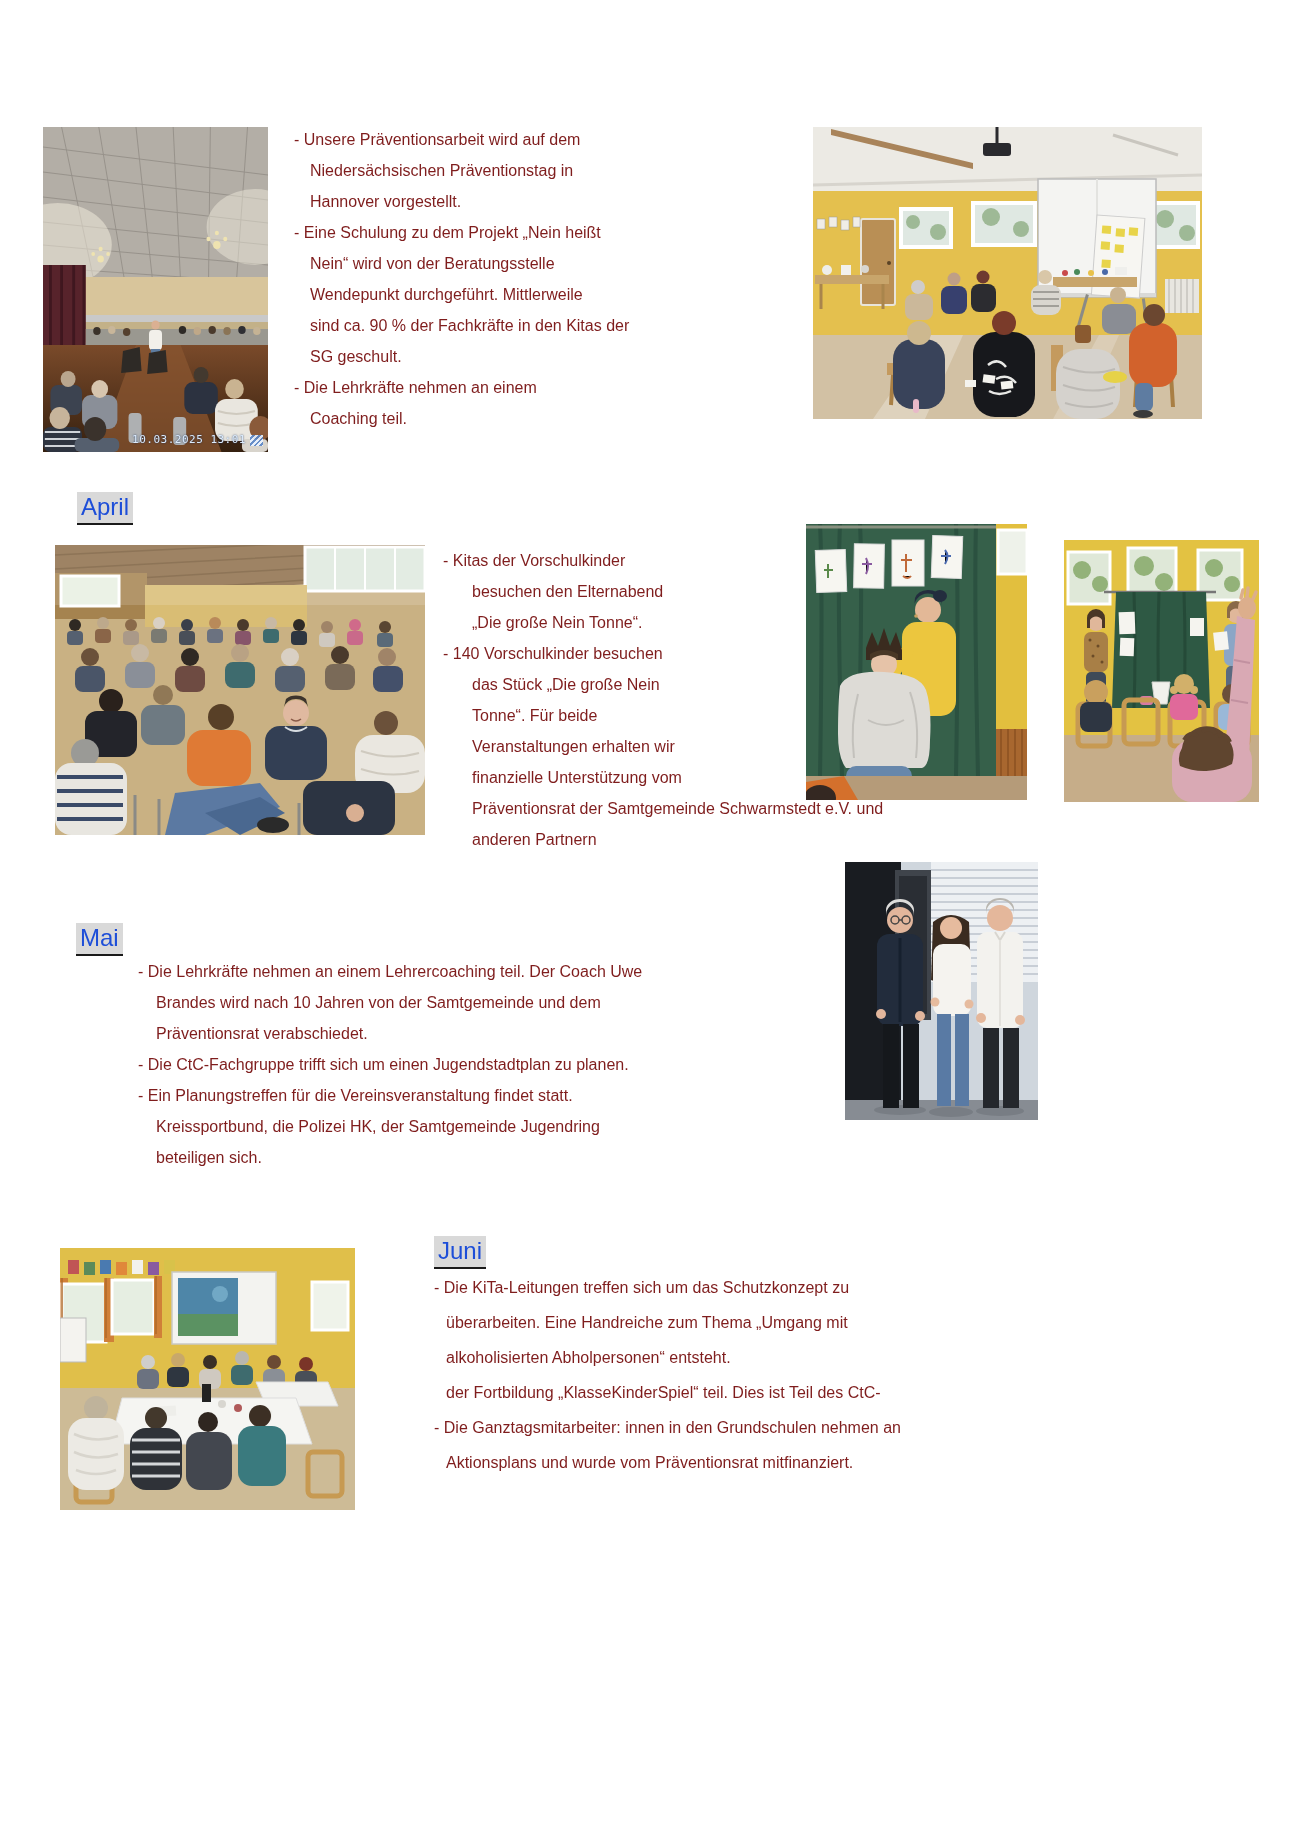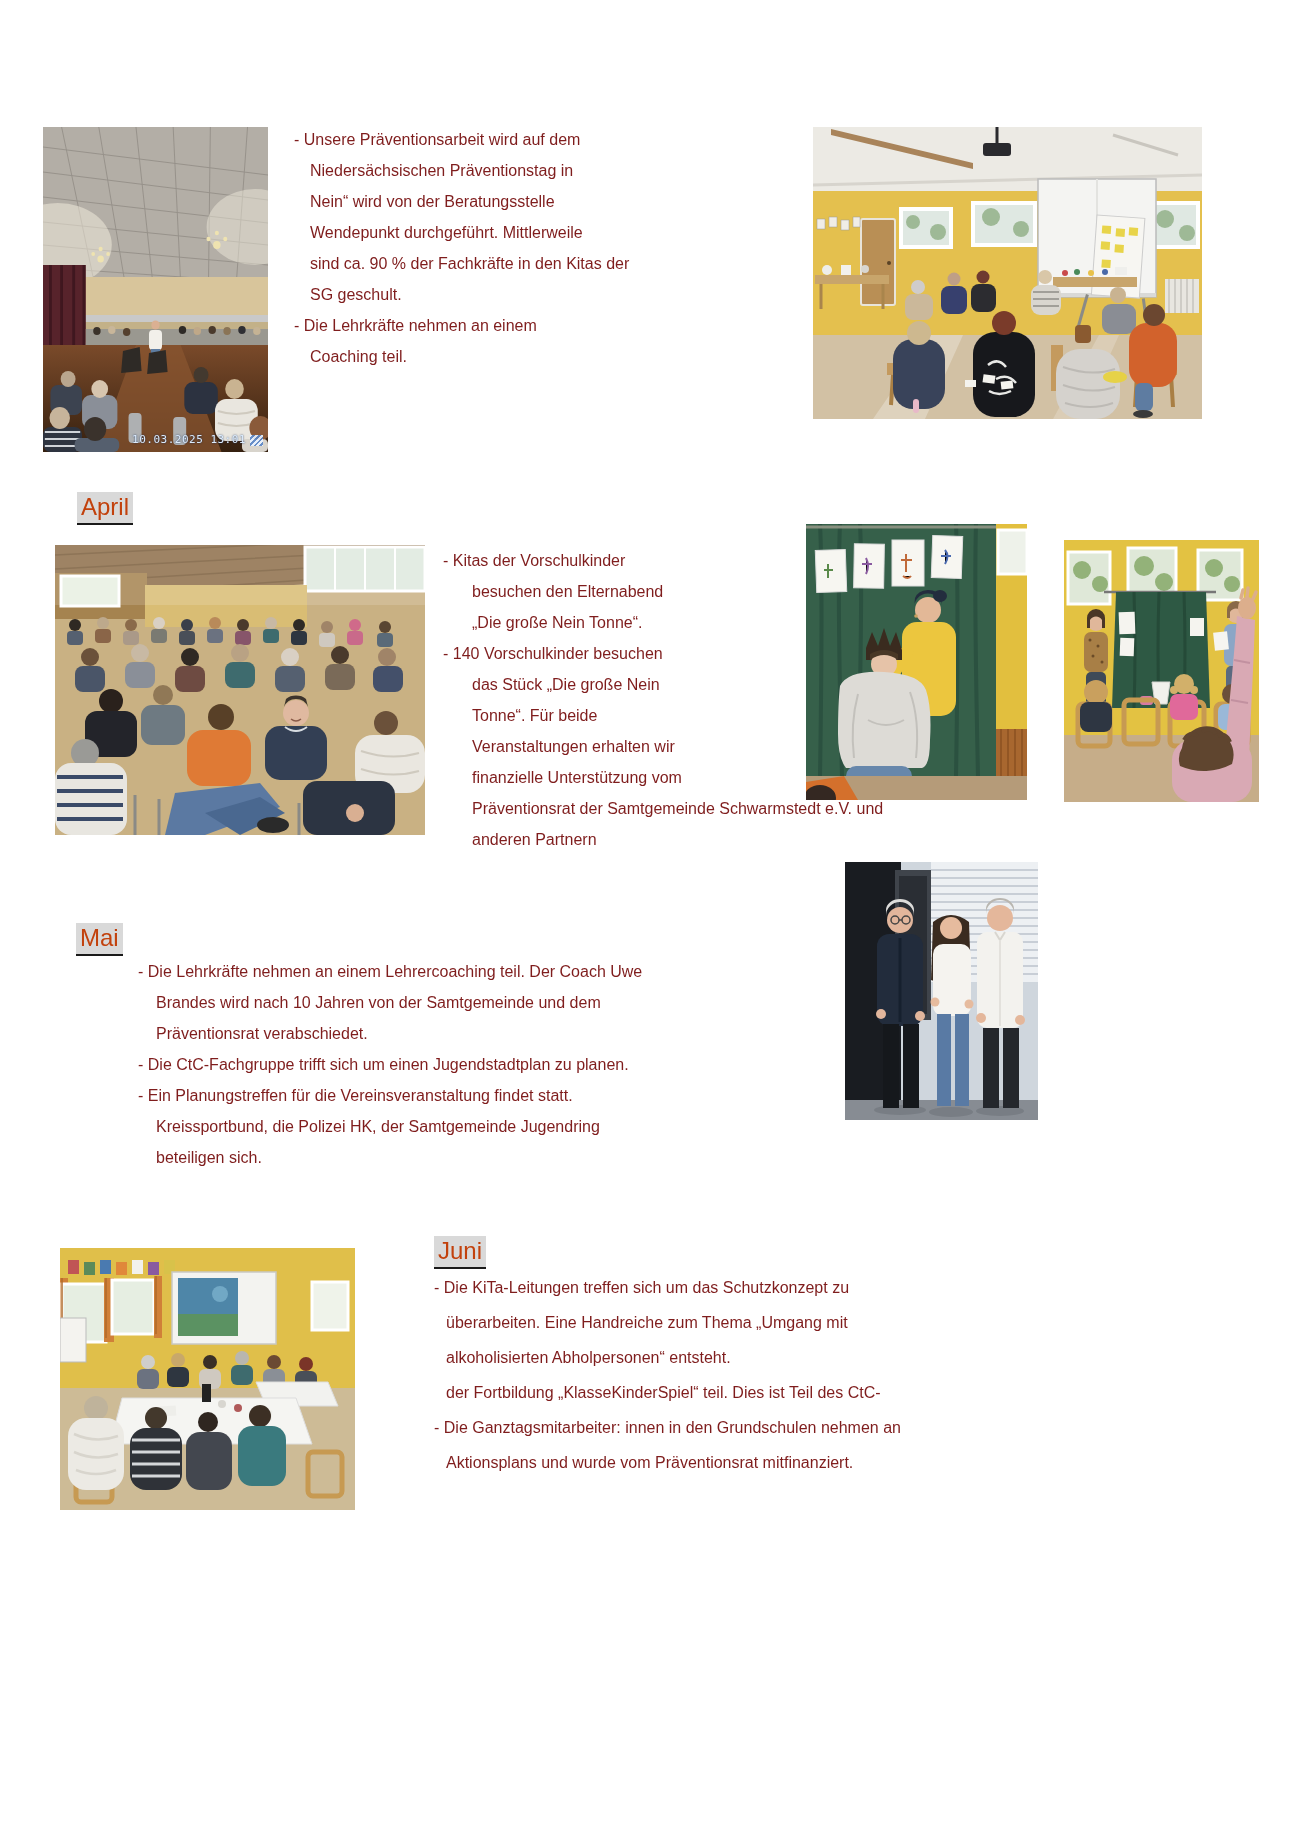--- a/index.html
+++ b/index.html
@@ -9,21 +9,21 @@
   }
   .tb{position:absolute;font-size:16px;line-height:31px;color:#7f1d1d;}
   .tb .ln{white-space:nowrap;}
   .ind1{padding-left:16px;}
   .ind2{padding-left:29px;}
   .ind3{padding-left:18px;}
   .ind4{padding-left:12px;}
   .gap{}
   .juni-lh{line-height:35px;}
   .heading{
-    position:absolute;font-size:24px;color:#c2410c;
+    position:absolute;font-size:24px;color:#1d4ed8;
     background:#d9d9d9;border-bottom:2px solid #1a1a1a;
     padding:1px 4px 2px 4px;display:inline-block;
   }
   .photo{position:absolute;overflow:hidden;background:#cccccc;}
   .photo svg{display:block;width:100%;height:100%;}
   .stamp{
     position:absolute;right:22px;bottom:6px;font-size:11px;
     color:#dcebfc;letter-spacing:.5px;
     text-shadow:0 0 2px rgba(10,40,90,.9);
     font-family:"DejaVu Sans Mono", monospace;
@@ -114,20 +114,22 @@
         <rect x="140" y="290" width="14" height="28" rx="4" fill="#aeb0b2"></rect>
       </g>
     </svg>
     <span class="stamp">10.03.2025 13:01</span>
     <span class="stamp-icon"></span>
   </div>
 
   <div class="tb" style="left:294px;top:124px;">
     <div class="ln">- Unsere Präventionsarbeit wird auf dem</div>
     <div class="ln ind1">Niedersächsischen Präventionstag in</div>
+    <div class="ln ind1">Hannover vorgestellt.</div>
+    <div class="ln">- Eine Schulung zu dem Projekt „Nein heißt</div>
     <div class="ln ind1">Nein“ wird von der Beratungsstelle</div>
     <div class="ln ind1">Wendepunkt durchgeführt. Mittlerweile</div>
     <div class="ln ind1">sind ca. 90 % der Fachkräfte in den Kitas der</div>
     <div class="ln ind1">SG geschult.</div>
     <div class="ln">- Die Lehrkräfte nehmen an einem</div>
     <div class="ln ind1">Coaching teil.</div>
   </div>
 
   <div class="photo" style="left:813px;top:127px;width:389px;height:292px;">
     <svg viewBox="0 0 389 292" preserveAspectRatio="none">

